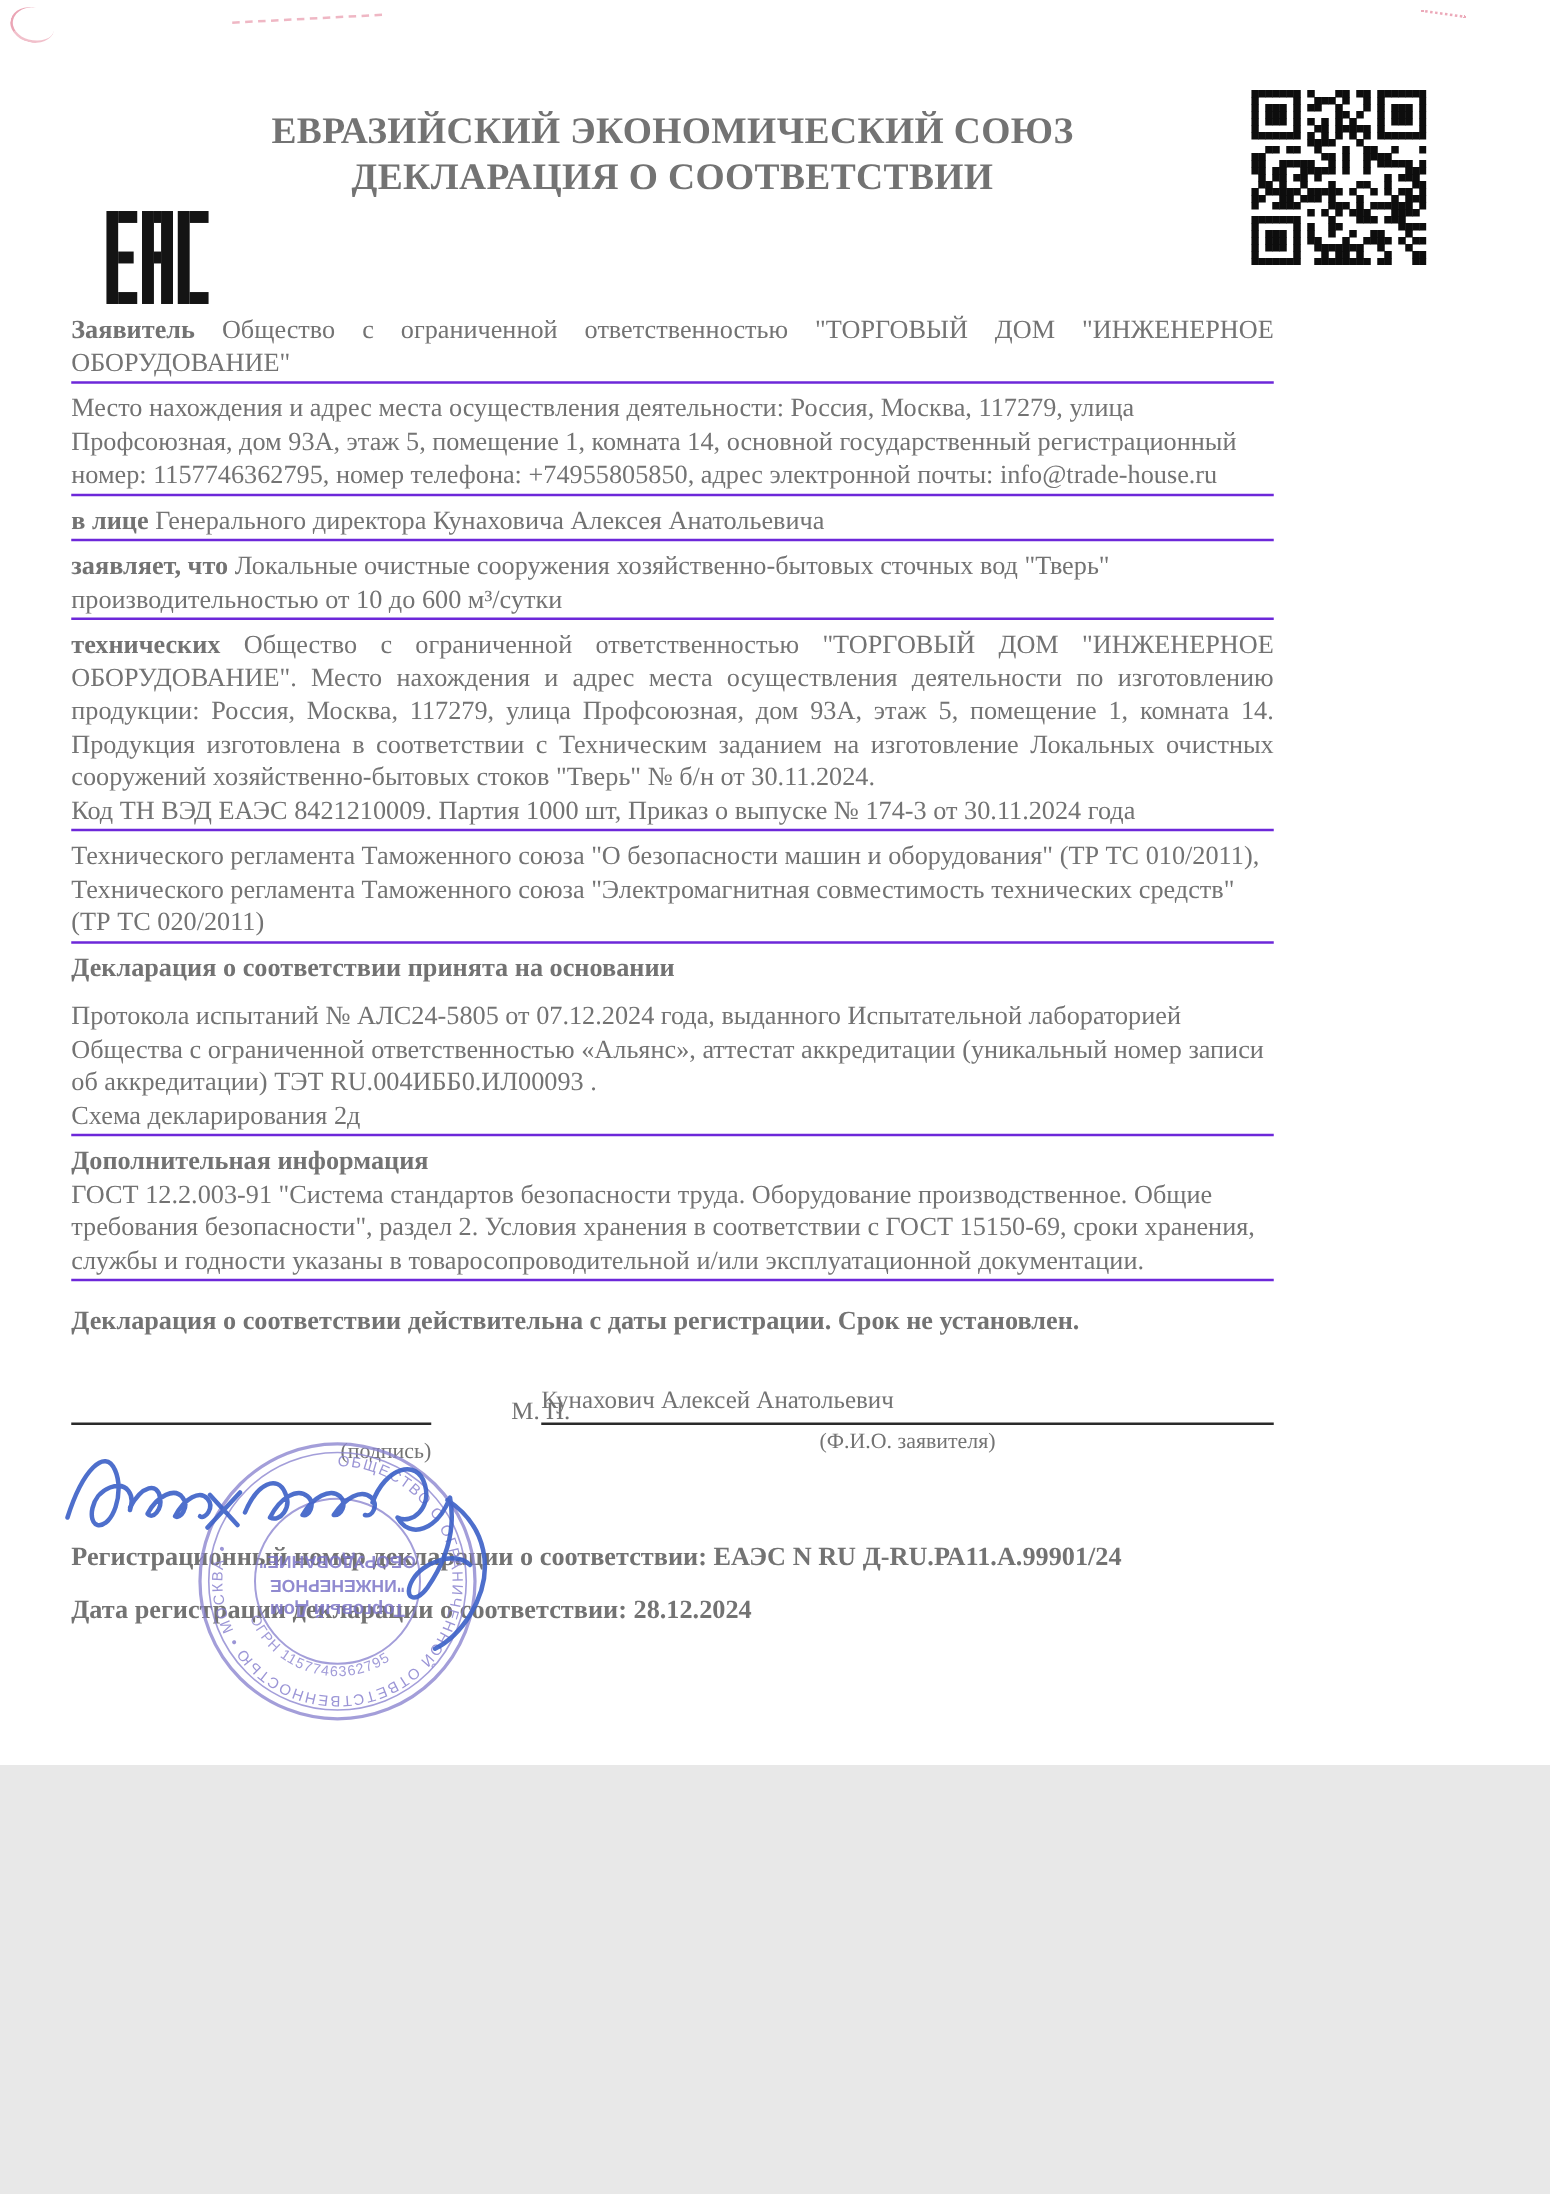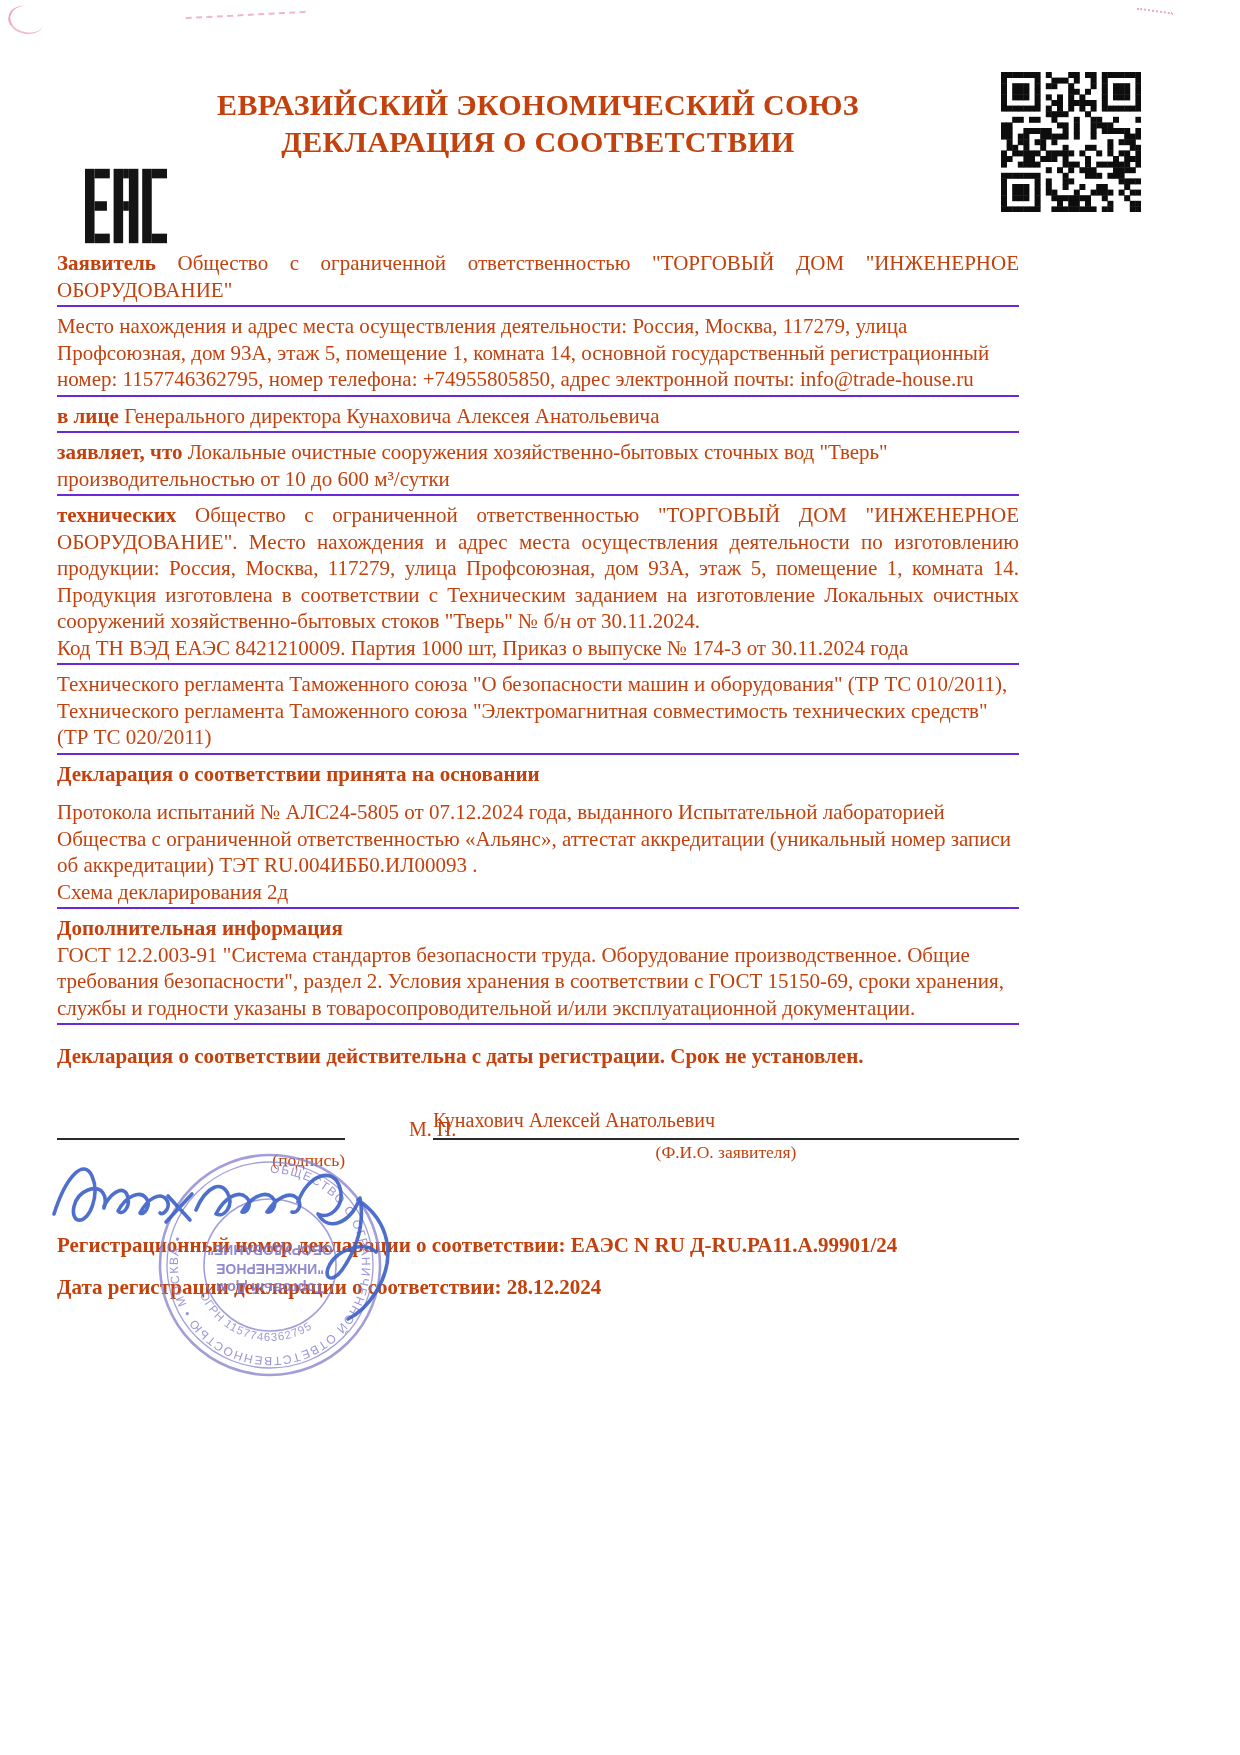--- a/index.html
+++ b/index.html
@@ -1,18 +1,18 @@
 <!DOCTYPE html>
 <html><head>
 <meta charset="utf-8">
 <style>
   html,body{margin:0;padding:0;background:#e8e8e8;}
   .page{
-    position:relative;width:1240px;height:1755px;margin:0 auto;background:#ffffff;
-    overflow:hidden;color:#c2410c;
+    position:relative;width:1240px;height:1412px;margin:0 auto;background:#ffffff;
+    overflow:hidden;color:#737373;
     font-family:"Liberation Serif","DejaVu Serif",serif;
   }
   
   .artifact{position:absolute;pointer-events:none;}
   .a1{left:8px;top:6px;width:34px;height:26px;border-left:2px solid rgba(205,30,70,.40);
       border-bottom:2px solid rgba(205,30,70,.28);border-radius:50%;transform:rotate(15deg);}
   .a2{left:186px;top:14px;width:120px;height:12px;border-top:2px dashed rgba(205,30,70,.32);transform:rotate(-3deg);}
   .a3{left:1136px;top:10px;width:36px;height:14px;border-top:2px dotted rgba(205,30,70,.38);transform:rotate(8deg);}
 
   .title{position:absolute;left:57px;top:86px;width:962px;text-align:center;

